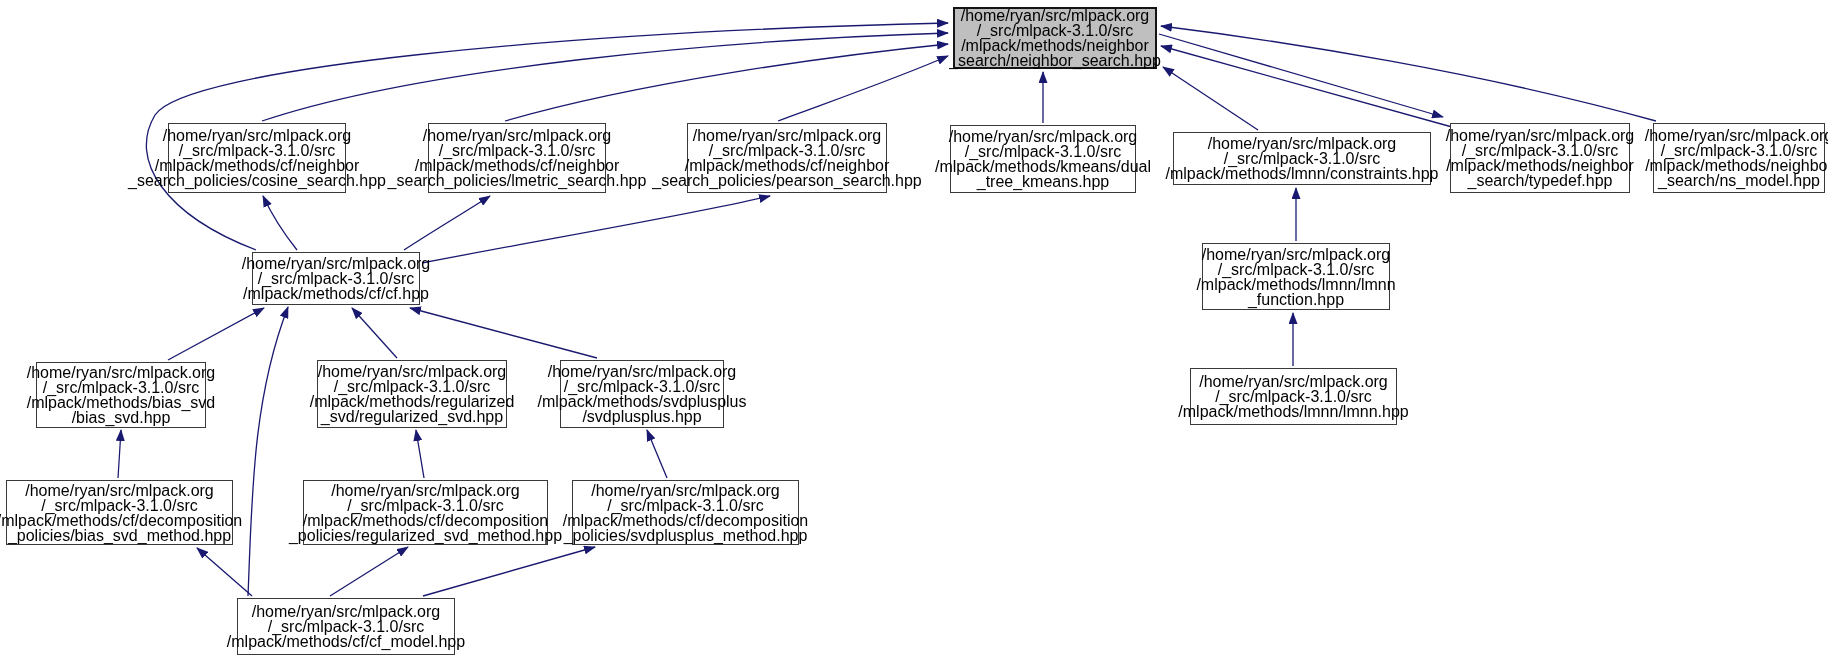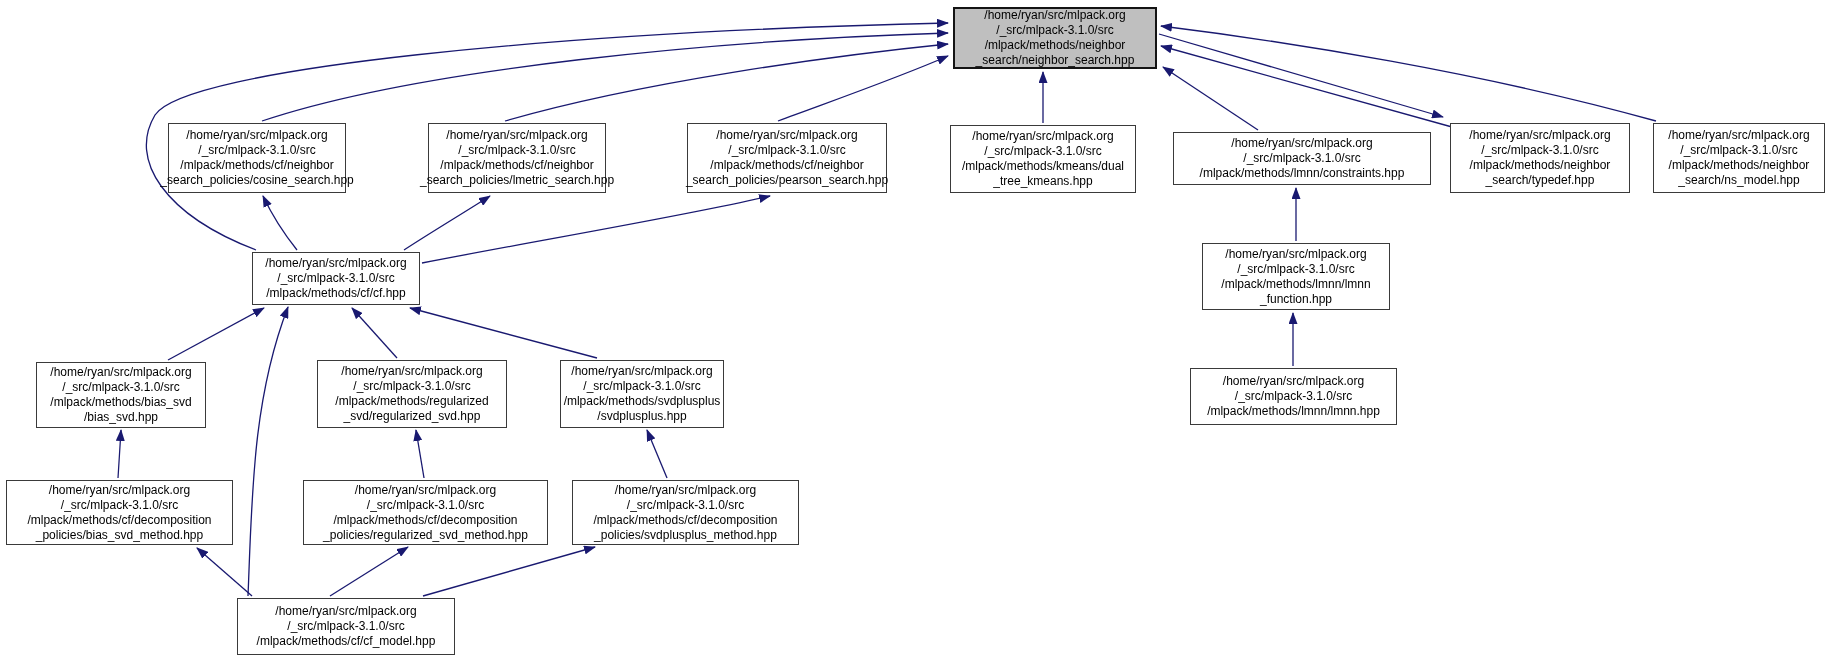--- a/index.html
+++ b/index.html
@@ -20,21 +20,21 @@
     fill: none;
     stroke: #191970;
     stroke-width: 1.3px;
   }
   .node {
     position: absolute;
     box-sizing: border-box;
     background: #ffffff;
     border: 1.5px solid #3a3a3a;
     color: #000000;
-    font-size: 12px;
+    font-size: 16px;
     line-height: 15px;
     text-align: center;
     display: flex;
     align-items: center;
     justify-content: center;
     white-space: pre;
     cursor: pointer;
   }
   .node.root {
     background: #bfbfbf;

